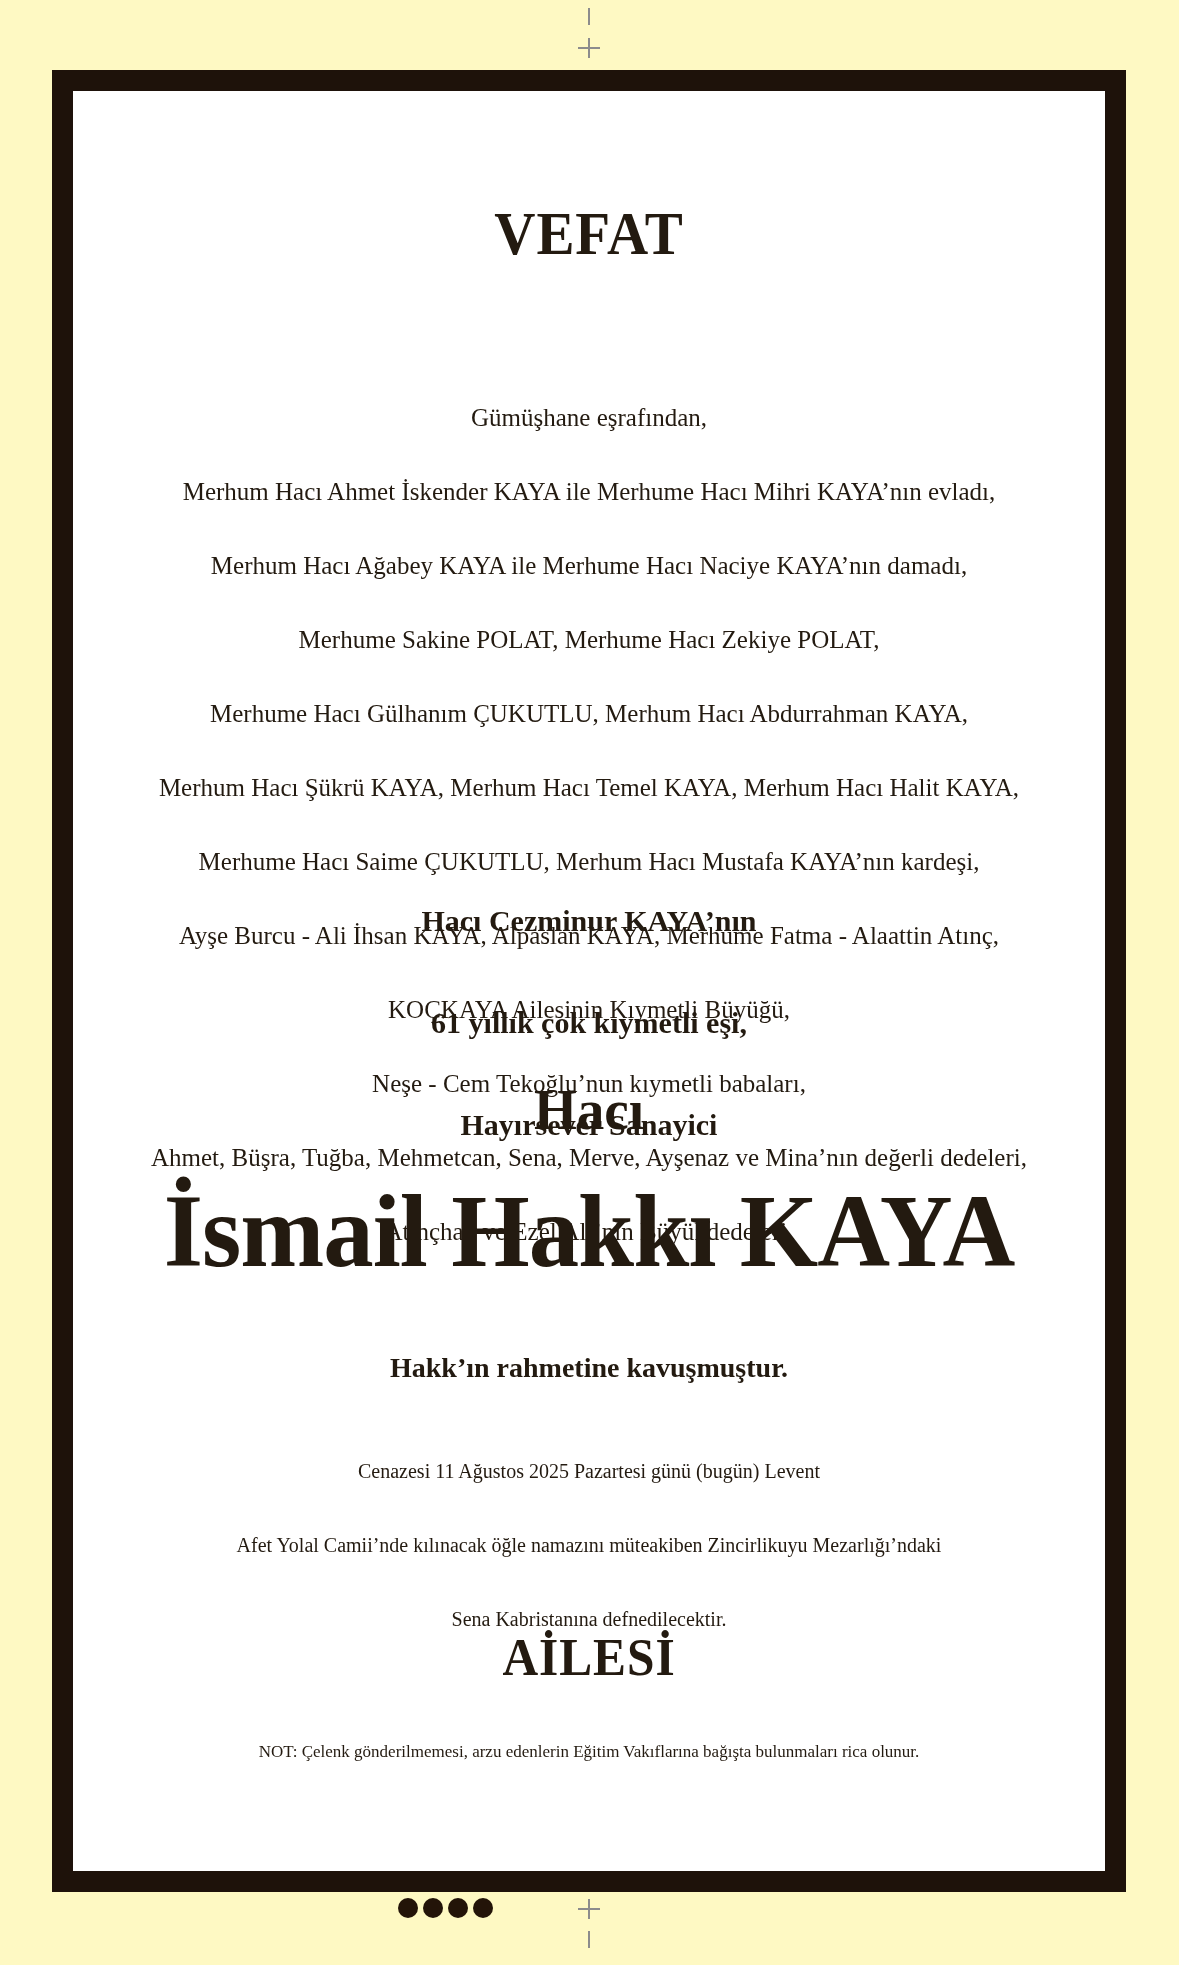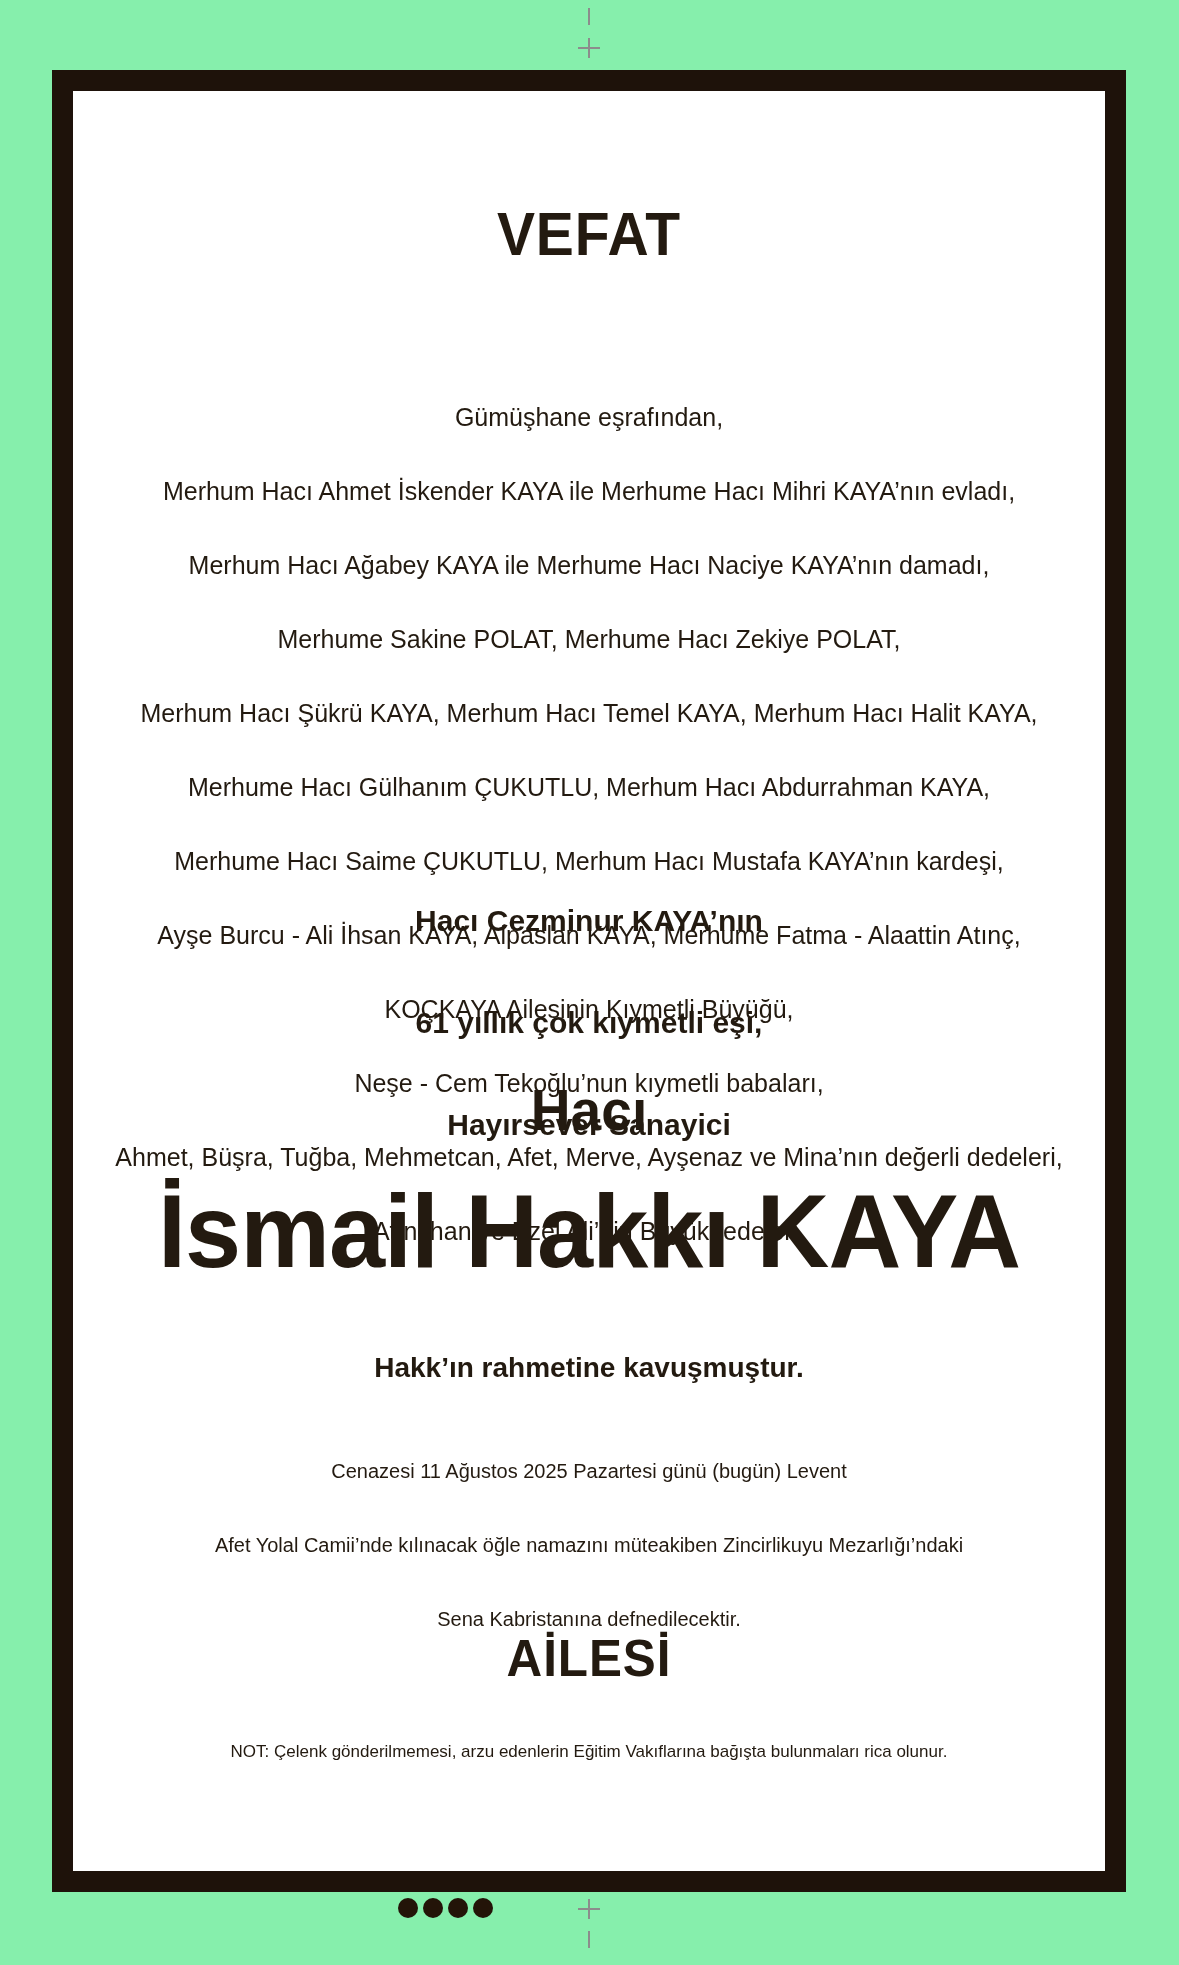--- a/index.html
+++ b/index.html
@@ -4,22 +4,22 @@
 <style>
   html, body {
     margin: 0;
     padding: 0;
     background: #ffffff;
   }
   .page {
     position: relative;
     width: 1179px;
     height: 1965px;
-    background: #86efac;
-    font-family: Liberation Sans, sans-serif;
+    background: #fef9c3;
+    font-family: Liberation Serif, serif;
     color: #231a10;
     overflow: hidden;
   }
   
   .frame {
     position: absolute;
     left: 52px;
     top: 70px;
     width: 1074px;
     height: 1822px;
@@ -127,27 +127,27 @@
 
   <div class="frame"></div>
 
   <div class="tblock title">VEFAT</div>
 
   <div class="tblock lineage">
     <div>Gümüşhane eşrafından,</div>
     <div>Merhum Hacı Ahmet İskender KAYA ile Merhume Hacı Mihri KAYA’nın evladı,</div>
     <div>Merhum Hacı Ağabey KAYA ile Merhume Hacı Naciye KAYA’nın damadı,</div>
     <div>Merhume Sakine POLAT, Merhume Hacı Zekiye POLAT,</div>
+    <div>Merhume Hacı Gülhanım ÇUKUTLU, Merhum Hacı Abdurrahman KAYA,</div>
     <div>Merhum Hacı Şükrü KAYA, Merhum Hacı Temel KAYA, Merhum Hacı Halit KAYA,</div>
-    <div>Merhume Hacı Gülhanım ÇUKUTLU, Merhum Hacı Abdurrahman KAYA,</div>
     <div>Merhume Hacı Saime ÇUKUTLU, Merhum Hacı Mustafa KAYA’nın kardeşi,</div>
     <div>Ayşe Burcu - Ali İhsan KAYA, Alpaslan KAYA, Merhume Fatma - Alaattin Atınç,</div>
     <div>KOÇKAYA Ailesinin Kıymetli Büyüğü,</div>
     <div>Neşe - Cem Tekoğlu’nun kıymetli babaları,</div>
-    <div>Ahmet, Büşra, Tuğba, Mehmetcan, Afet, Merve, Ayşenaz ve Mina’nın değerli dedeleri,</div>
+    <div>Ahmet, Büşra, Tuğba, Mehmetcan, Sena, Merve, Ayşenaz ve Mina’nın değerli dedeleri,</div>
     <div>Atınçhan ve Ezel Ali’nin Büyükdedeleri,</div>
   </div>
 
   <div class="tblock spouse">
     <div>Hacı Cezminur KAYA’nın</div>
     <div>61 yıllık çok kıymetli eşi,</div>
     <div>Hayırsever Sanayici</div>
   </div>
 
   <div class="tblock honorific">Hacı</div>

